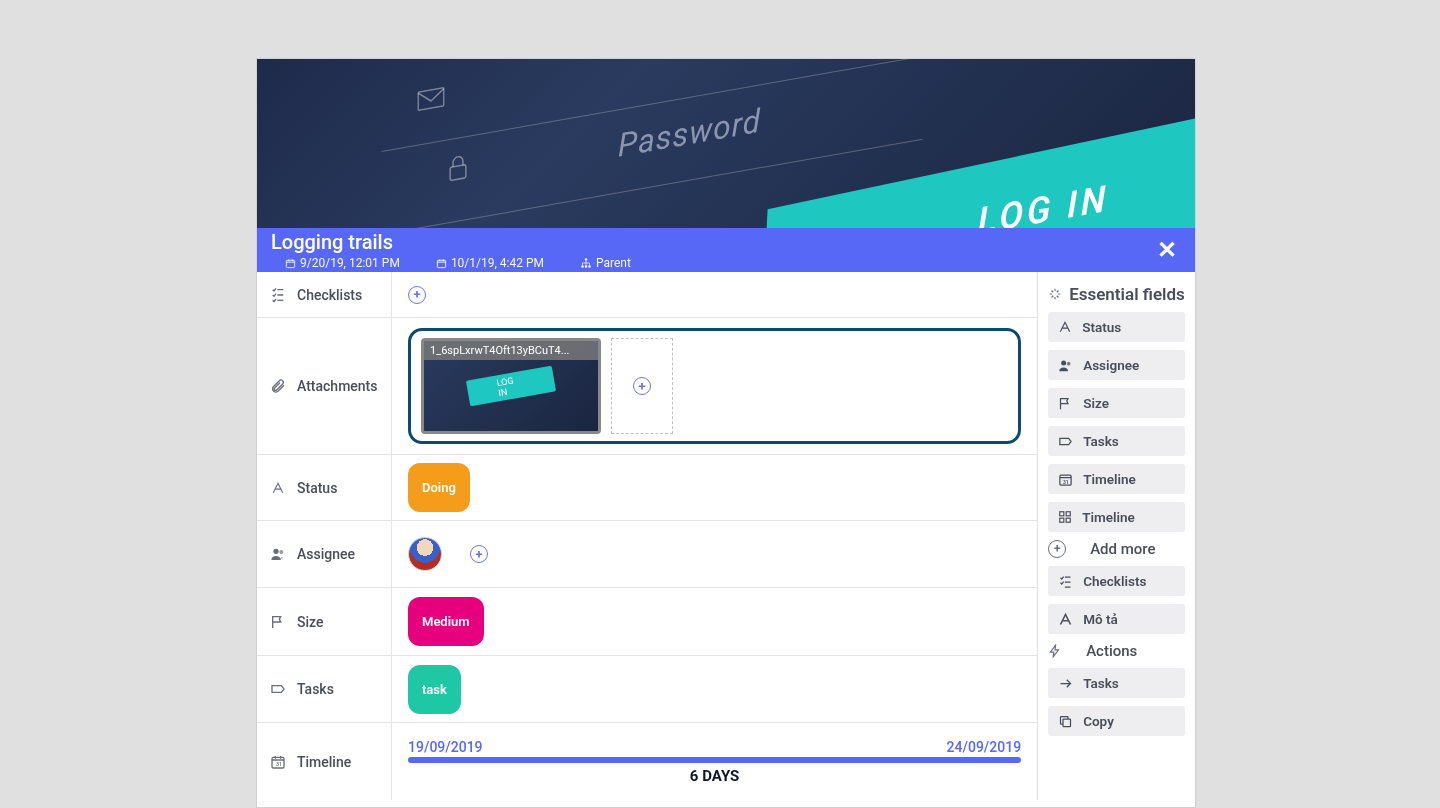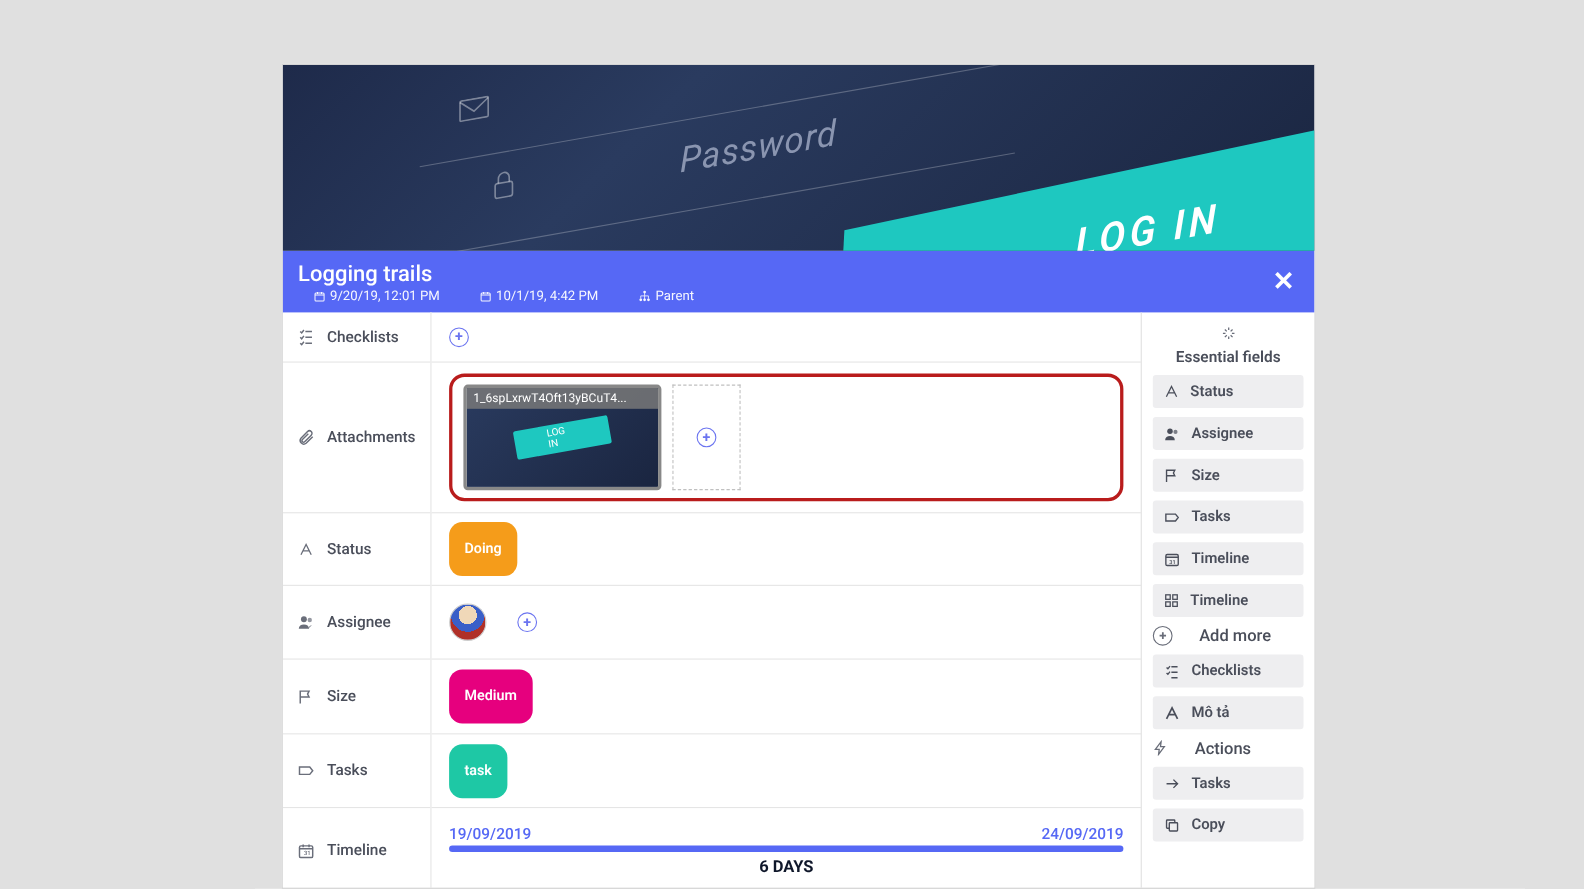--- a/index.html
+++ b/index.html
@@ -85,21 +85,21 @@
 }
 .cover .lock-icon {
   position: absolute;
   top: 95px;
   left: 190px;
   color: rgba(255,255,255,0.4);
   font-size: 28px;
   transform: rotate(-10deg) skewX(-10deg);
 }
 .header-bar {
-  height: 56px;
+  height: 44px;
   background: #5668f5;
   color: #fff;
   display: flex;
   align-items: center;
   justify-content: space-between;
   padding: 0 18px 0 14px;
 }
 .header-left { display: flex; flex-direction: column; }
 .header-title {
   font-size: 20px;
@@ -165,21 +165,21 @@
   width: 18px; height: 18px;
   border: 1.5px solid #6b74f0;
   border-radius: 50%;
   display:flex; align-items:center; justify-content:center;
   color:#6b74f0;
   cursor:pointer;
 }
 .add-circle::before { content:"+"; font-size:13px; line-height:1; font-weight:700;}
 .attach-area {
   display:flex; gap:10px; align-items:center;
-  border: 3px solid #b91c1c;
+  border: 3px solid #0c4a6e;
   border-radius: 14px;
   padding: 10px;
   width: 100%;
   height: 116px;
 }
 .attach-thumb {
   width: 180px;
   height: 96px;
   border: 3px solid #888;
   border-radius: 4px;
@@ -237,23 +237,22 @@
 .timeline-dates { display:flex; justify-content:space-between; color:#5668f5; font-size:14px; font-weight:500; margin-bottom:2px;}
 .timeline-bar { height:6px; background:#5668f5; border-radius:3px; width:100%; }
 .timeline-days { text-align:center; font-weight:700; color:#0f172a; font-size:15px; margin-top:4px;}
 .sidebar {
   width: 157px;
   padding: 12px 10px;
   overflow-y:auto;
 }
 .side-heading {
   display:flex; align-items:center; gap:7px;
-  font-size:14px; color:#4a4e5a; font-weight:600;
+  font-size:17px; color:#4a4e5a; font-weight:600;
   margin-bottom:8px;
-  flex-direction:column;
 }
 .side-btn {
   display:flex; align-items:center; gap:10px;
   background:#eeeef0;
   color:#4a4e5a;
   font-size:13.5px;
   font-weight:600;
   padding: 7px 10px;
   border-radius:3px;
   margin-bottom:8px;

